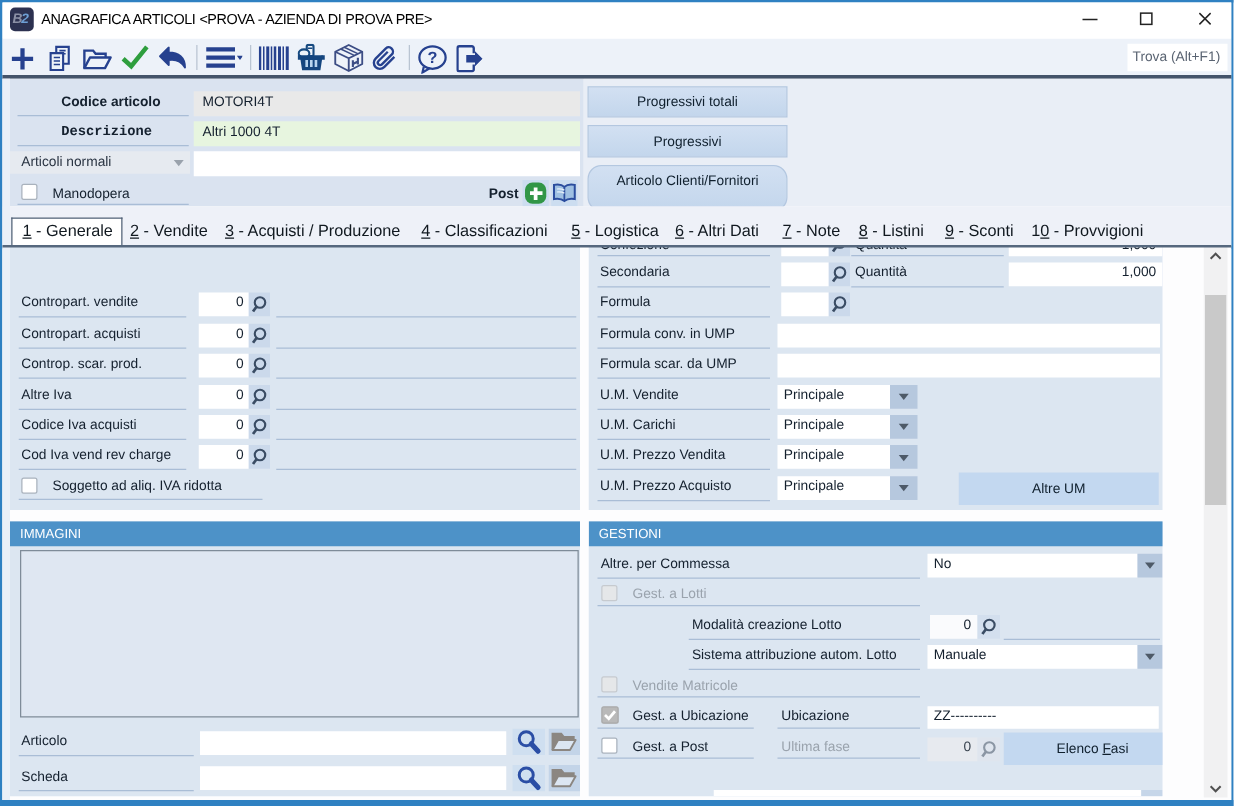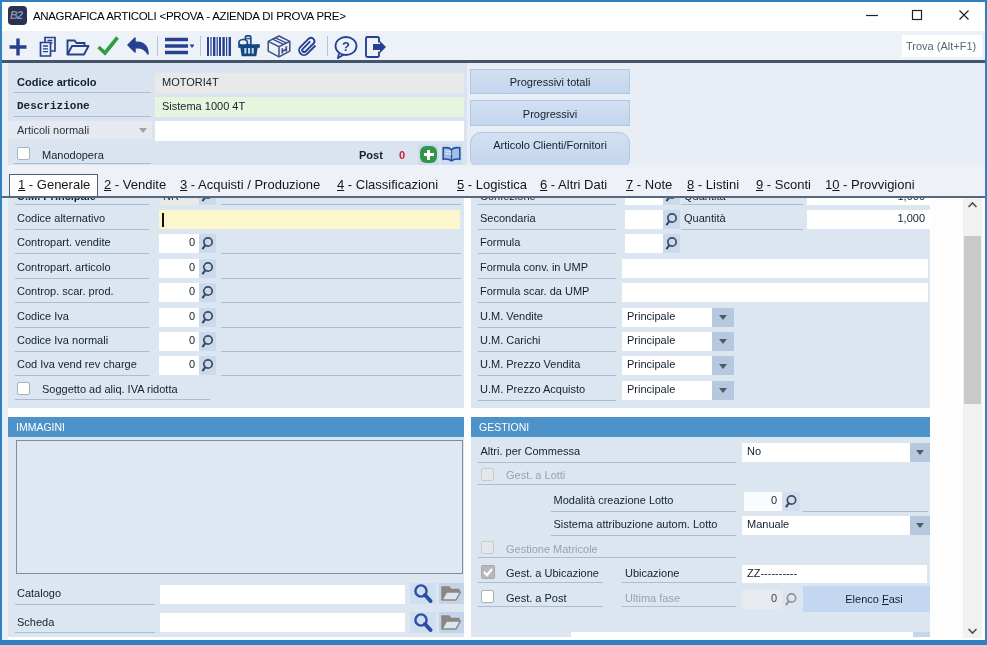--- a/index.html
+++ b/index.html
@@ -1,21 +1,21 @@
 <!DOCTYPE html>
 <html><head>
 <meta charset="utf-8">
 <style>
 html,body{margin:0;padding:0;background:#fff;}
 *{box-sizing:border-box;}
 #win{position:relative;width:987px;height:645px;background:#ffffff;overflow:hidden;
  font-family:"Liberation Sans",sans-serif;font-size:11px;color:#1a2433;}
 .abs{position:absolute;}
 .lbl{position:absolute;white-space:nowrap;font-size:11px;color:#14202e;line-height:1;}
-.b{font-weight:bold;}
+.b{font-weight:bold;margin-left:32px;}
 .ul{position:absolute;height:1px;background:#a9bdd6;}
 .fld{position:absolute;background:#fff;}
 .mag{position:absolute;background:#cbd9eb;}
 .magdis{position:absolute;background:#dfe5ee;}
 .arr{position:absolute;background:#b6c8de;}
 .arr:after{content:"";position:absolute;left:50%;top:50%;margin:-2px 0 0 -4px;
  border:4px solid transparent;border-top:5px solid #4e5a68;}
 .cb{position:absolute;width:13px;height:13px;background:#fff;border:1px solid #a9b2bd;border-radius:2px;}
 .cbdis{position:absolute;width:13px;height:13px;background:#e5e7e9;border:1px solid #c6cacf;border-radius:2px;}
 .cbchk{position:absolute;width:14px;height:14px;background:#b9b9b9;border:1px solid #a8a8a8;border-radius:2px;}
@@ -143,21 +143,21 @@
 <div class="abs" style="left:467px;top:63px;width:518px;height:102px;background:#e9eef6;"></div>
 
 <div class="lbl b" style="left:17px;top:77px;">Codice articolo</div>
 <div class="ul" style="left:14px;top:92px;width:137px;"></div>
 <div class="abs" style="left:155px;top:73px;width:309px;height:20px;background:#e9e9e9;"></div>
 <div class="lbl" style="left:162px;top:77px;">MOTORI4T</div>
 
 <div class="lbl b" style="left:17px;top:101px;font-family:Liberation Mono, monospace;">Descrizione</div>
 <div class="ul" style="left:14px;top:116px;width:137px;"></div>
 <div class="abs" style="left:155px;top:97px;width:309px;height:20px;background:#e7f5df;"></div>
-<div class="lbl" style="left:162px;top:101px;">Sistema 1000 4T</div>
+<div class="lbl" style="left:162px;top:101px;">Altri 1000 4T</div>
 
 <div class="abs" style="left:8px;top:121px;width:144px;height:18px;background:#e6eaf0;"></div>
 <div class="lbl" style="left:17px;top:125px;color:#2a3442;">Articoli normali</div>
 <div class="abs" style="left:139px;top:128px;width:0;height:0;border:4px solid transparent;border-top:5px solid #9aa2ac;"></div>
 <div class="abs" style="left:155px;top:121px;width:309px;height:20px;background:#fff;"></div>
 
 <div class="cb" style="left:17px;top:147px;"></div>
 <div class="lbl" style="left:42px;top:150px;">Manodopera</div>
 <div class="ul" style="left:14px;top:163px;width:137px;"></div>
 <div class="lbl b" style="left:359px;top:150px;">Post</div>
@@ -197,79 +197,61 @@
 
 <div class="abs" style="left:8px;top:197px;width:456px;height:211px;background:#dce6f1;" id="pTL"></div>
 
 <div class="abs" style="left:471px;top:197px;width:459px;height:211px;background:#dce6f1;" id="pTR"></div>
 
 <div class="abs" style="left:8px;top:417px;width:456px;height:220px;background:#dce6f1;" id="pBL"></div>
 
 <div class="abs" style="left:471px;top:417px;width:459px;height:220px;background:#dce6f1;" id="pBR"></div>
 
 <div class="abs" style="left:8px;top:197px;width:456px;height:211px;overflow:hidden;">
-
- <div class="lbl b" style="left:9px;top:-6px;">U.M. Principale</div>
- <div class="ul" style="left:7px;top:7px;width:134px;"></div>
- <div class="fld" style="left:151px;top:-11px;width:40px;height:19px;background:#e9e9e9;"></div>
- <div class="lbl" style="left:155px;top:-6px;color:#2a3442;">NR</div>
- <div class="mag" style="left:191px;top:-11px;width:17px;height:19px;"></div>
- <svg class="abs" style="left:191px;top:-11px;" width="17" height="19" viewBox="0 0 17 19">
-  <circle cx="9" cy="8" r="4.2" stroke="#3a4c64" stroke-width="1.7" fill="none"></circle>
-  <path d="M6.2 11.4L3.4 15.2" stroke="#3a4c64" stroke-width="2.2"></path>
-      </svg>
- <div class="ul" style="left:213px;top:7px;width:240px;"></div>
-
- <div class="lbl" style="left:9px;top:16px;">Codice alternativo</div>
- <div class="ul" style="left:7px;top:32px;width:134px;"></div>
- <div class="fld" style="left:151px;top:13px;width:301px;height:19px;background:#fbf6cb;"></div>
- <div class="abs" style="left:154px;top:15.5px;width:1.5px;height:14px;background:#111;"></div>
-</div>
-<div class="abs" style="left:8px;top:197px;width:456px;height:211px;overflow:hidden;">
  <div class="lbl" style="left:9px;top:40.4px;">Contropart. vendite</div>
  <div class="ul" style="left:7px;top:56.4px;width:134px;"></div>
  <div class="fld" style="left:151px;top:37.4px;width:40px;height:19px;"></div>
  <div class="lbl" style="left:151px;top:40.4px;width:36px;text-align:right;">0</div>
  <div class="mag" style="left:191px;top:37.4px;width:17px;height:19px;"></div>
  <svg class="abs" style="left:191px;top:37.4px;" width="17" height="19" viewBox="0 0 17 19">
   <circle cx="9" cy="8" r="4.2" stroke="#3a4c64" stroke-width="1.7" fill="none"></circle>
   <path d="M6.2 11.4L3.4 15.2" stroke="#3a4c64" stroke-width="2.2"></path>
       </svg>
  <div class="ul" style="left:213px;top:56.4px;width:240px;"></div>
- <div class="lbl" style="left:9px;top:64.8px;">Contropart. articolo</div>
+ <div class="lbl" style="left:9px;top:64.8px;">Contropart. acquisti</div>
  <div class="ul" style="left:7px;top:80.8px;width:134px;"></div>
  <div class="fld" style="left:151px;top:61.8px;width:40px;height:19px;"></div>
  <div class="lbl" style="left:151px;top:64.8px;width:36px;text-align:right;">0</div>
  <div class="mag" style="left:191px;top:61.8px;width:17px;height:19px;"></div>
  <svg class="abs" style="left:191px;top:61.8px;" width="17" height="19" viewBox="0 0 17 19">
   <circle cx="9" cy="8" r="4.2" stroke="#3a4c64" stroke-width="1.7" fill="none"></circle>
   <path d="M6.2 11.4L3.4 15.2" stroke="#3a4c64" stroke-width="2.2"></path>
       </svg>
  <div class="ul" style="left:213px;top:80.8px;width:240px;"></div>
  <div class="lbl" style="left:9px;top:89.1px;">Controp. scar. prod.</div>
  <div class="ul" style="left:7px;top:105.1px;width:134px;"></div>
  <div class="fld" style="left:151px;top:86.1px;width:40px;height:19px;"></div>
  <div class="lbl" style="left:151px;top:89.1px;width:36px;text-align:right;">0</div>
  <div class="mag" style="left:191px;top:86.1px;width:17px;height:19px;"></div>
  <svg class="abs" style="left:191px;top:86.1px;" width="17" height="19" viewBox="0 0 17 19">
   <circle cx="9" cy="8" r="4.2" stroke="#3a4c64" stroke-width="1.7" fill="none"></circle>
   <path d="M6.2 11.4L3.4 15.2" stroke="#3a4c64" stroke-width="2.2"></path>
       </svg>
  <div class="ul" style="left:213px;top:105.1px;width:240px;"></div>
- <div class="lbl" style="left:9px;top:113.5px;">Codice Iva</div>
+ <div class="lbl" style="left:9px;top:113.5px;">Altre Iva</div>
  <div class="ul" style="left:7px;top:129.5px;width:134px;"></div>
  <div class="fld" style="left:151px;top:110.5px;width:40px;height:19px;"></div>
  <div class="lbl" style="left:151px;top:113.5px;width:36px;text-align:right;">0</div>
  <div class="mag" style="left:191px;top:110.5px;width:17px;height:19px;"></div>
  <svg class="abs" style="left:191px;top:110.5px;" width="17" height="19" viewBox="0 0 17 19">
   <circle cx="9" cy="8" r="4.2" stroke="#3a4c64" stroke-width="1.7" fill="none"></circle>
   <path d="M6.2 11.4L3.4 15.2" stroke="#3a4c64" stroke-width="2.2"></path>
       </svg>
  <div class="ul" style="left:213px;top:129.5px;width:240px;"></div>
- <div class="lbl" style="left:9px;top:137.9px;">Codice Iva normali</div>
+ <div class="lbl" style="left:9px;top:137.9px;">Codice Iva acquisti</div>
  <div class="ul" style="left:7px;top:153.9px;width:134px;"></div>
  <div class="fld" style="left:151px;top:134.9px;width:40px;height:19px;"></div>
  <div class="lbl" style="left:151px;top:137.9px;width:36px;text-align:right;">0</div>
  <div class="mag" style="left:191px;top:134.9px;width:17px;height:19px;"></div>
  <svg class="abs" style="left:191px;top:134.9px;" width="17" height="19" viewBox="0 0 17 19">
   <circle cx="9" cy="8" r="4.2" stroke="#3a4c64" stroke-width="1.7" fill="none"></circle>
   <path d="M6.2 11.4L3.4 15.2" stroke="#3a4c64" stroke-width="2.2"></path>
       </svg>
  <div class="ul" style="left:213px;top:153.9px;width:240px;"></div>
  <div class="lbl" style="left:9px;top:162.2px;">Cod Iva vend rev charge</div>
@@ -348,27 +330,28 @@
  <div class="lbl" style="left:9px;top:162.2px;">U.M. Prezzo Vendita</div>
  <div class="ul" style="left:7px;top:178.2px;width:138px;"></div>
  <div class="fld" style="left:151px;top:159.2px;width:90px;height:19px;"></div>
  <div class="lbl" style="left:156px;top:162.2px;">Principale</div>
  <div class="arr" style="left:241px;top:159.2px;width:22px;height:19px;"></div>
  <div class="lbl" style="left:9px;top:186.6px;">U.M. Prezzo Acquisto</div>
  <div class="ul" style="left:7px;top:202.6px;width:138px;"></div>
  <div class="fld" style="left:151px;top:183.6px;width:90px;height:19px;"></div>
  <div class="lbl" style="left:156px;top:186.6px;">Principale</div>
  <div class="arr" style="left:241px;top:183.6px;width:22px;height:19px;"></div>
+ <div class="btn2" style="left:296px;top:180.5px;width:160px;height:26px;line-height:26px;">Altre UM</div>
 </div>
 
 <div class="abs" style="left:8px;top:417px;width:456px;height:220px;overflow:hidden;">
  <div class="sechdr" style="left:0;top:0;width:456px;">IMMAGINI</div>
  <div class="abs" style="left:8px;top:23px;width:447px;height:134px;background:#dfe7f2;border:1px solid #7f8c99;"></div>
 
- <div class="lbl" style="left:9px;top:171px;">Catalogo</div>
+ <div class="lbl" style="left:9px;top:171px;">Articolo</div>
  <div class="ul" style="left:7px;top:186.5px;width:140px;"></div>
  <div class="fld" style="left:151.5px;top:167.5px;width:245px;height:19px;"></div>
  <div class="abs" style="left:402px;top:166px;width:26px;height:21px;background:#cfdff0;"></div>
  <svg class="abs" style="left:402px;top:166px;" width="26" height="21" viewBox="0 0 26 21">
   <circle cx="11" cy="8" r="5.6" stroke="#2b4ea5" stroke-width="2.4" fill="none"></circle>
   <path d="M15 12l5.5 6" stroke="#2b4ea5" stroke-width="4" stroke-linecap="round"></path>
       </svg>
  <div class="abs" style="left:431px;top:166px;width:25px;height:21px;background:#c3d4e8;"></div>
  <svg class="abs" style="left:431px;top:166px;" width="25" height="21" viewBox="0 0 25 21">
   <path d="M3 17V4h7l2 2.5h8v3" fill="#8b8681" stroke="#8b8681" stroke-width="1.5"></path>
@@ -386,21 +369,21 @@
  <div class="abs" style="left:431px;top:194.5px;width:25px;height:21px;background:#c3d4e8;"></div>
  <svg class="abs" style="left:431px;top:194.5px;" width="25" height="21" viewBox="0 0 25 21">
   <path d="M3 17V4h7l2 2.5h8v3" fill="#8b8681" stroke="#8b8681" stroke-width="1.5"></path>
   <path d="M3 17L7.5 9h14L17 17z" fill="#dce6f2" stroke="#8b8681" stroke-width="1.5" stroke-linejoin="round"></path>
       </svg>
 </div>
 
 <div class="abs" style="left:471px;top:417px;width:459px;height:220px;overflow:hidden;">
  <div class="sechdr" style="left:0;top:0;width:506px;">GESTIONI</div>
 
- <div class="lbl" style="left:9.5px;top:28.5px;">Altri. per Commessa</div>
+ <div class="lbl" style="left:9.5px;top:28.5px;">Altre. per Commessa</div>
  <div class="ul" style="left:7px;top:44.5px;width:258px;"></div>
  <div class="fld" style="left:271px;top:25.5px;width:168px;height:19px;"></div>
  <div class="lbl" style="left:276px;top:28.5px;">No</div>
  <div class="arr" style="left:439px;top:25.5px;width:20px;height:19px;"></div>
 
  <div class="cbdis" style="left:9.5px;top:50.5px;"></div>
  <div class="lbl graytxt" style="left:35px;top:53px;">Gest. a Lotti</div>
  <div class="ul" style="left:7px;top:66.5px;width:258px;"></div>
 
  <div class="lbl" style="left:82.5px;top:77.5px;">Modalità creazione Lotto</div>
@@ -414,21 +397,21 @@
       </svg>
  <div class="ul" style="left:332px;top:93.5px;width:125px;"></div>
 
  <div class="lbl" style="left:82.5px;top:101.5px;">Sistema attribuzione autom. Lotto</div>
  <div class="ul" style="left:80px;top:117.5px;width:185px;"></div>
  <div class="fld" style="left:271px;top:98.5px;width:168px;height:19px;"></div>
  <div class="lbl" style="left:276px;top:101.5px;">Manuale</div>
  <div class="arr" style="left:439px;top:98.5px;width:20px;height:19px;"></div>
 
  <div class="cbdis" style="left:9.5px;top:124px;"></div>
- <div class="lbl graytxt" style="left:35px;top:126.5px;">Gestione Matricole</div>
+ <div class="lbl graytxt" style="left:35px;top:126.5px;">Vendite Matricole</div>
  <div class="ul" style="left:7px;top:140px;width:258px;"></div>
 
  <div class="cbchk" style="left:9.5px;top:148px;"></div>
  <svg class="abs" style="left:9.5px;top:148px;" width="14" height="14" viewBox="0 0 14 14">
   <path d="M3 7l3 3 5-6" stroke="#fff" stroke-width="2.2" fill="none"></path>
       </svg>
  <div class="lbl" style="left:35px;top:151px;">Gest. a Ubicazione</div>
  <div class="ul" style="left:7px;top:164.5px;width:125px;"></div>
  <div class="lbl" style="left:154px;top:151px;">Ubicazione</div>
  <div class="ul" style="left:151px;top:164.5px;width:114px;"></div>

